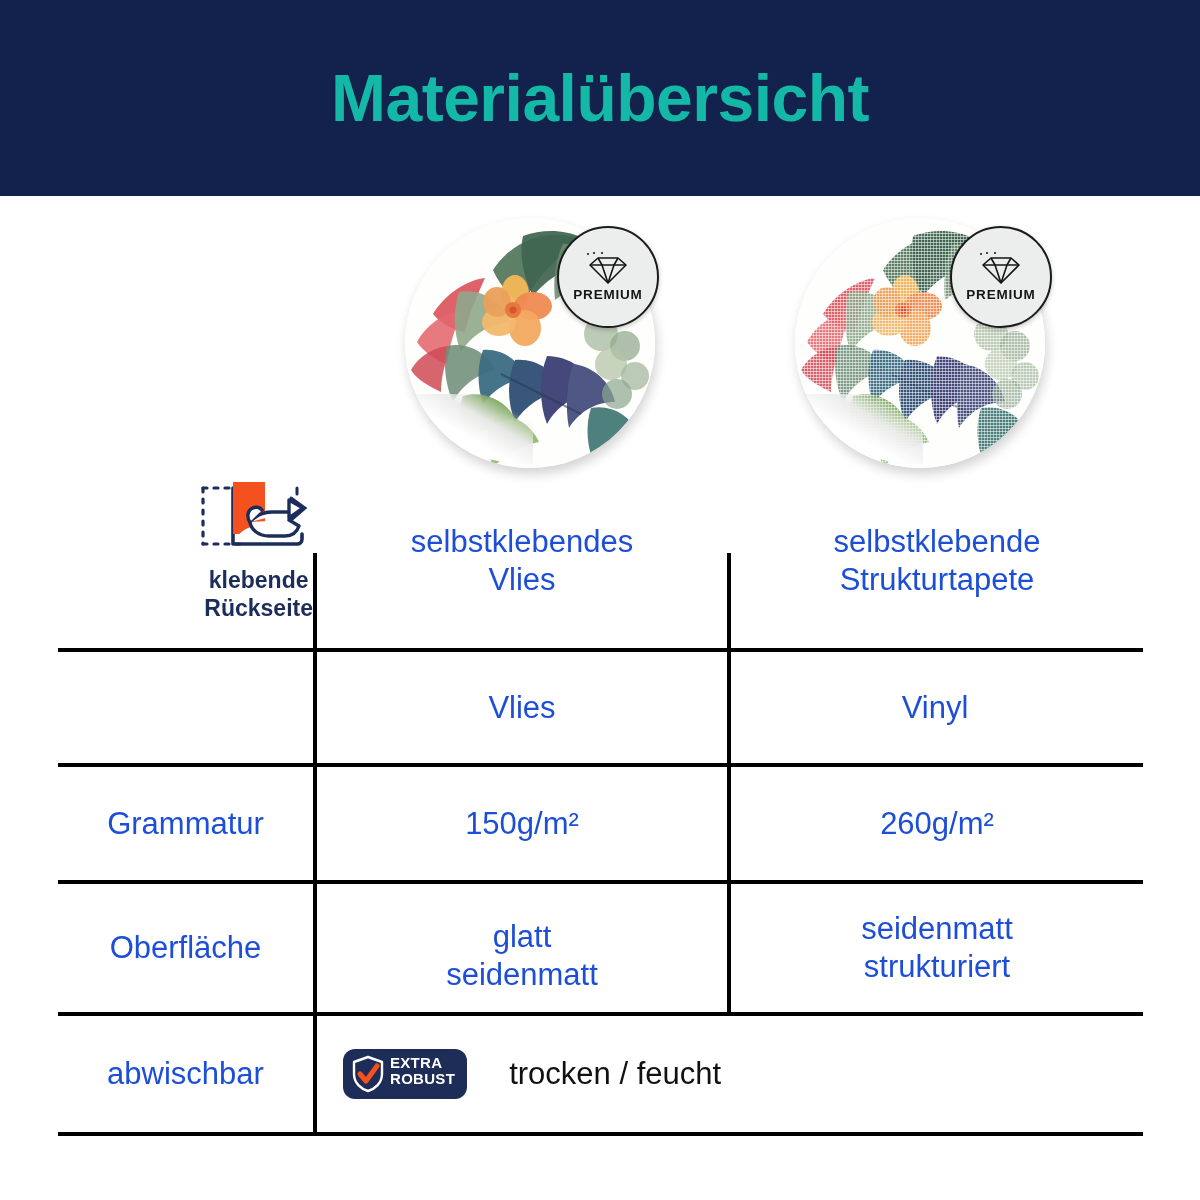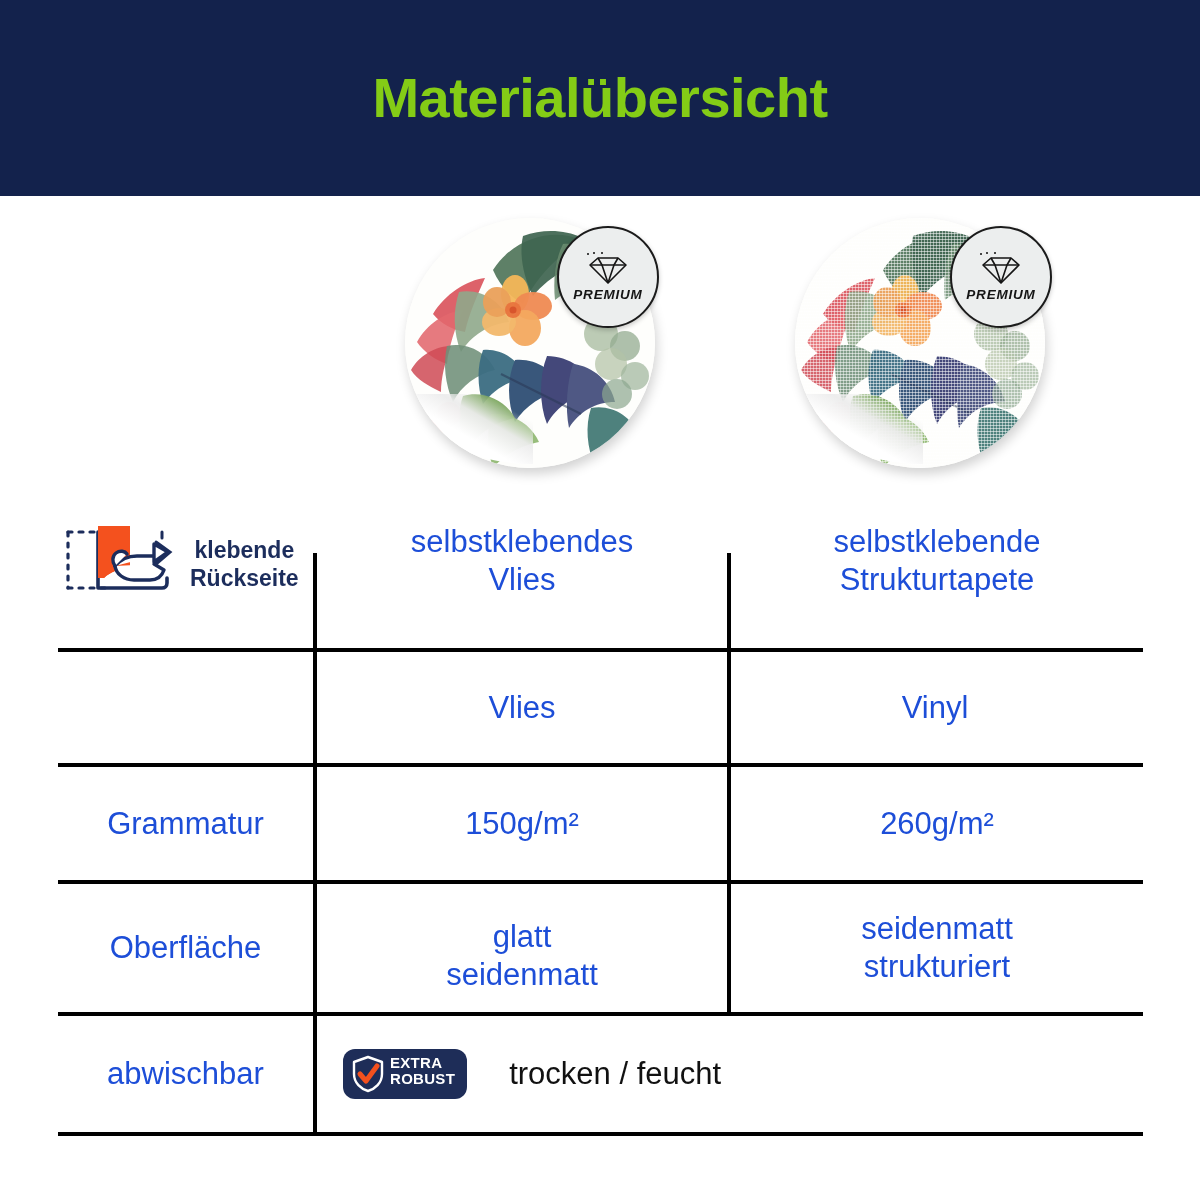--- a/index.html
+++ b/index.html
@@ -21,41 +21,40 @@
     left: 0;
     top: 0;
     width: 1200px;
     height: 196px;
     background: #13224c;
     display: flex;
     align-items: center;
     justify-content: center;
   }
   .header-title {
-    color: #84cc16;
-    font-size: 56px;
+    color: #14b8a6;
+    font-size: 66px;
     font-weight: bold;
     letter-spacing: -0.5px;
     line-height: 1;
     text-align: center;
   }
 
   
   .samples {
     position: absolute;
     left: 0;
     top: 218px;
     width: 1200px;
     height: 250px;
   }
   .sample {
     position: absolute;
     width: 250px;
     height: 250px;
-    font-style: italic;
   }
   .sample.left  { left: 405px; top: 0; }
   .sample.right { left: 795px; top: 0; }
 
   .sample-disc {
     position: absolute;
     left: 0;
     top: 0;
     width: 250px;
     height: 250px;
@@ -146,26 +145,25 @@
   .cell.label { font-size: 31px; }
 
   
   .adhesive-cell {
     position: absolute;
     left: 0;
     top: 0;
     width: 255px;
     height: 178px;
     display: flex;
-    flex-direction: row;
-    align-items: center;
+    flex-direction: column;
+    align-items: flex-end;
     justify-content: flex-start;
     padding-top: 4px;
     box-sizing: border-box;
-    gap: 12px;
   }
   .adhesive-label {
     margin-top: 6px;
     color: #1c2d5c;
     font-size: 23px;
     font-weight: bold;
     line-height: 1.22;
     text-align: center;
   }
 

